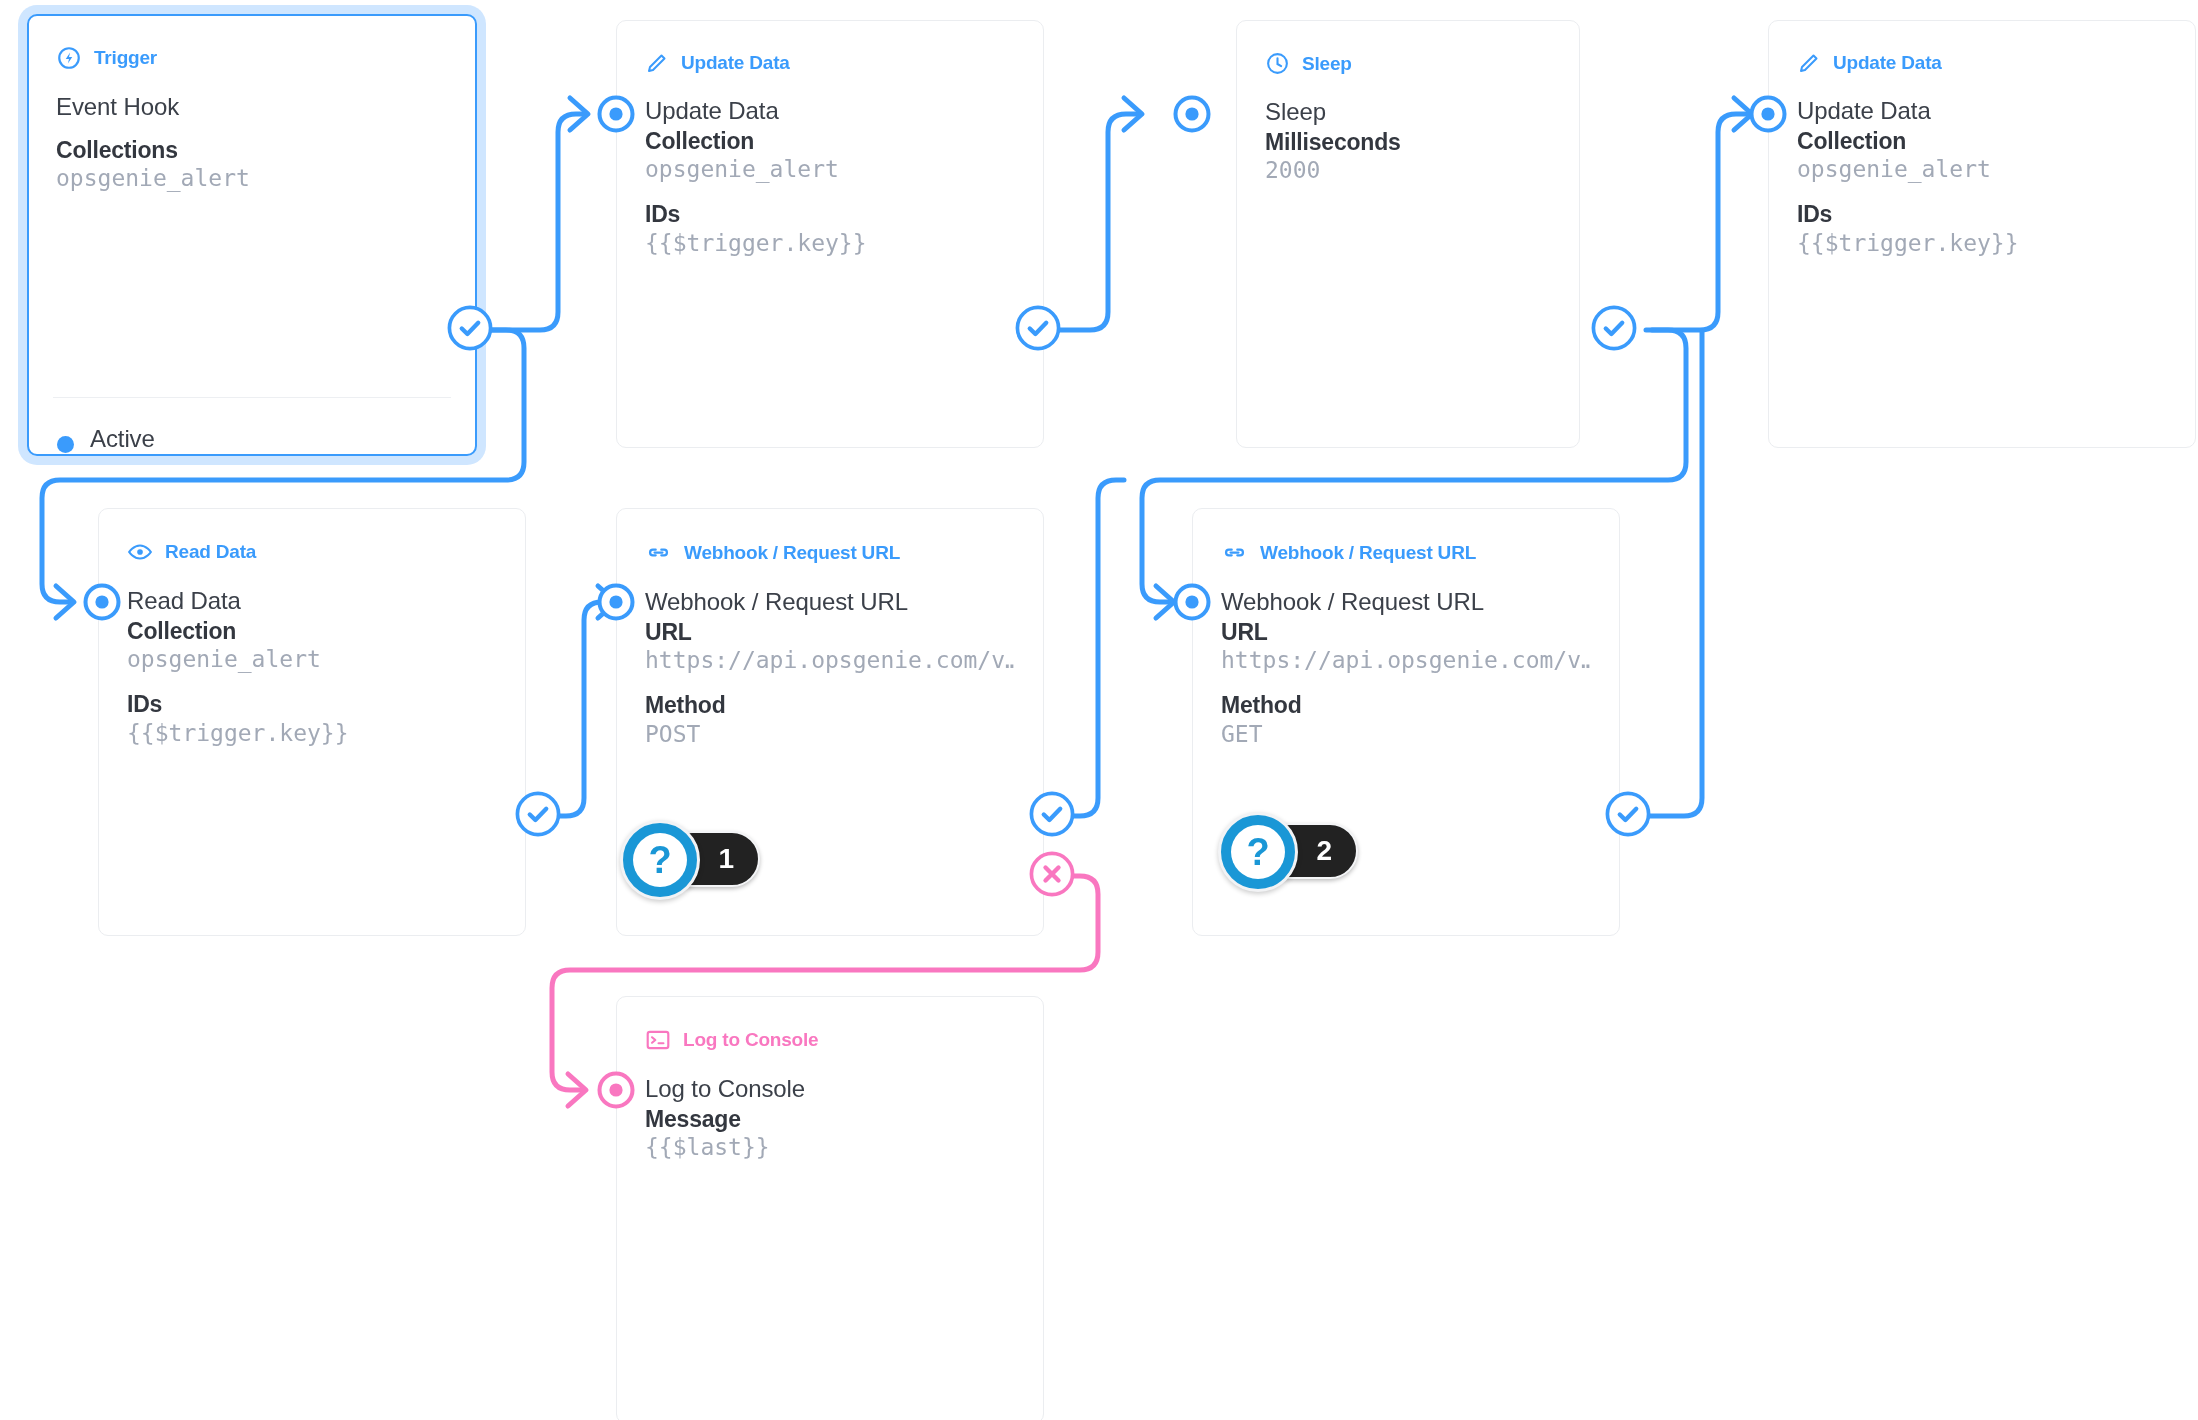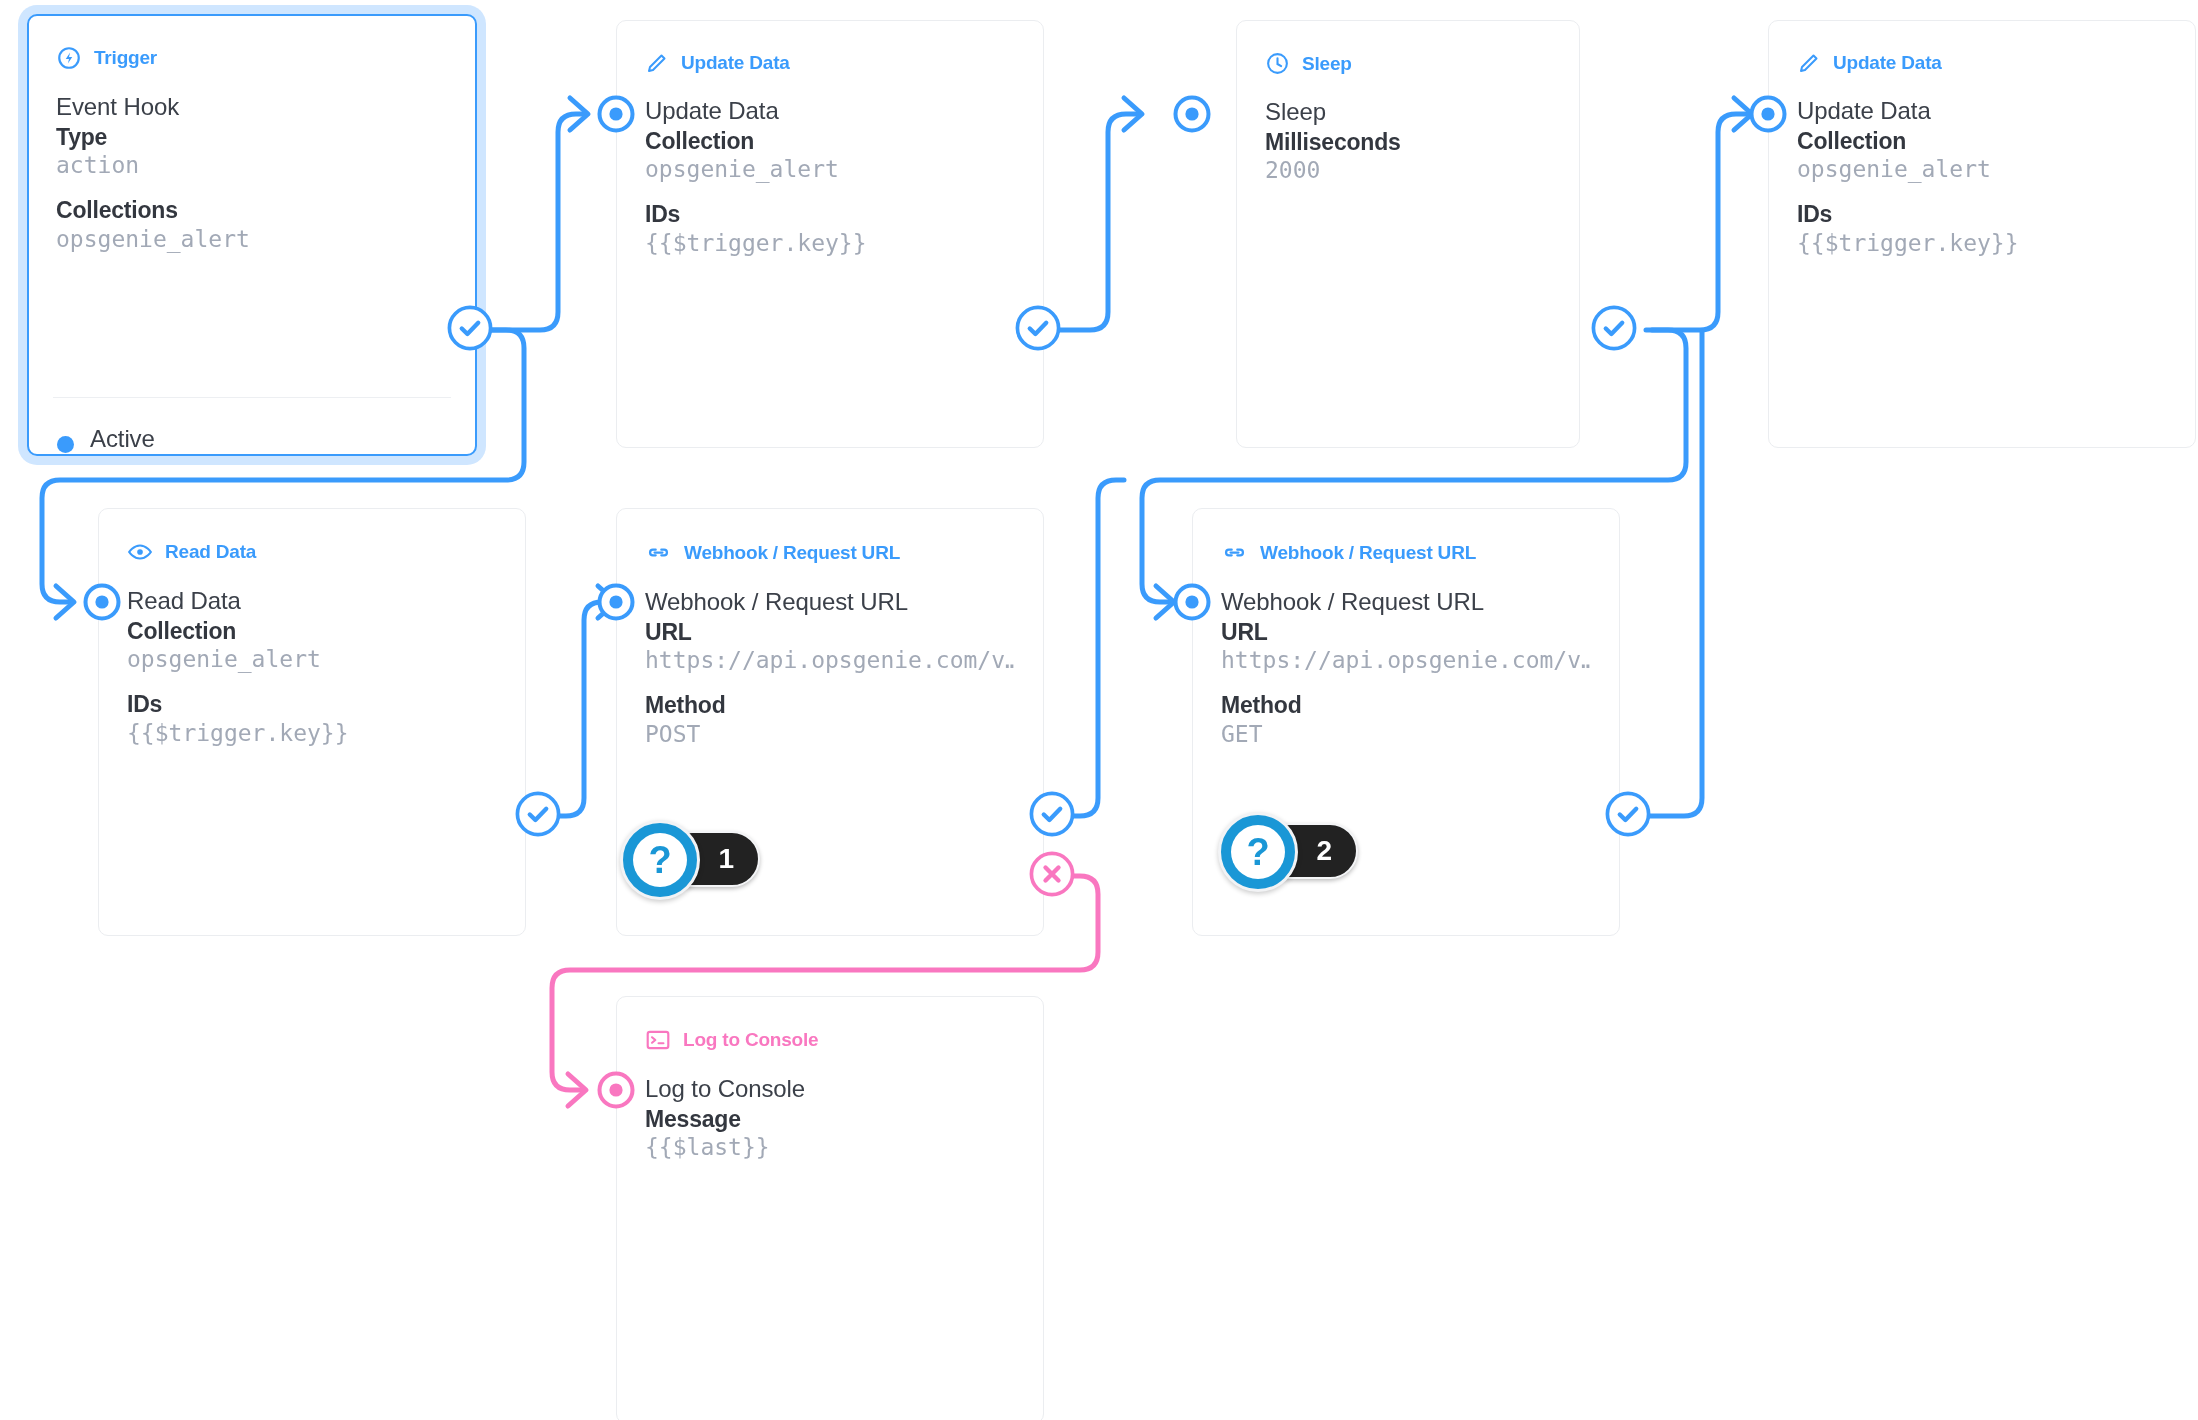--- a/index.html
+++ b/index.html
@@ -145,24 +145,20 @@
     <div class="card-head">
       <span class="head-ico">
         <svg width="26" height="26" viewBox="0 0 24 24" fill="none" stroke="#3a9bfc" stroke-width="2">
           <circle cx="12" cy="12" r="9"></circle>
           <path d="M13 7l-4 6h3l-1 4 4-6h-3z" fill="#3a9bfc" stroke="none"></path>
         </svg>
       </span>
       <span>Trigger</span>
     </div>
     <div class="card-title">Event Hook</div>
-    <div class="field tight">
-      <div class="flabel">Type</div>
-      <div class="fvalue">action</div>
-    </div>
     <div class="field">
       <div class="flabel">Collections</div>
       <div class="fvalue">opsgenie_alert</div>
     </div>
     <div class="divider" style="top:381px;"></div>
     <div class="status-row" style="top:409px;">
       <span class="status-dot"></span>
       <span class="status-text">Active</span>
     </div>
   </div>

